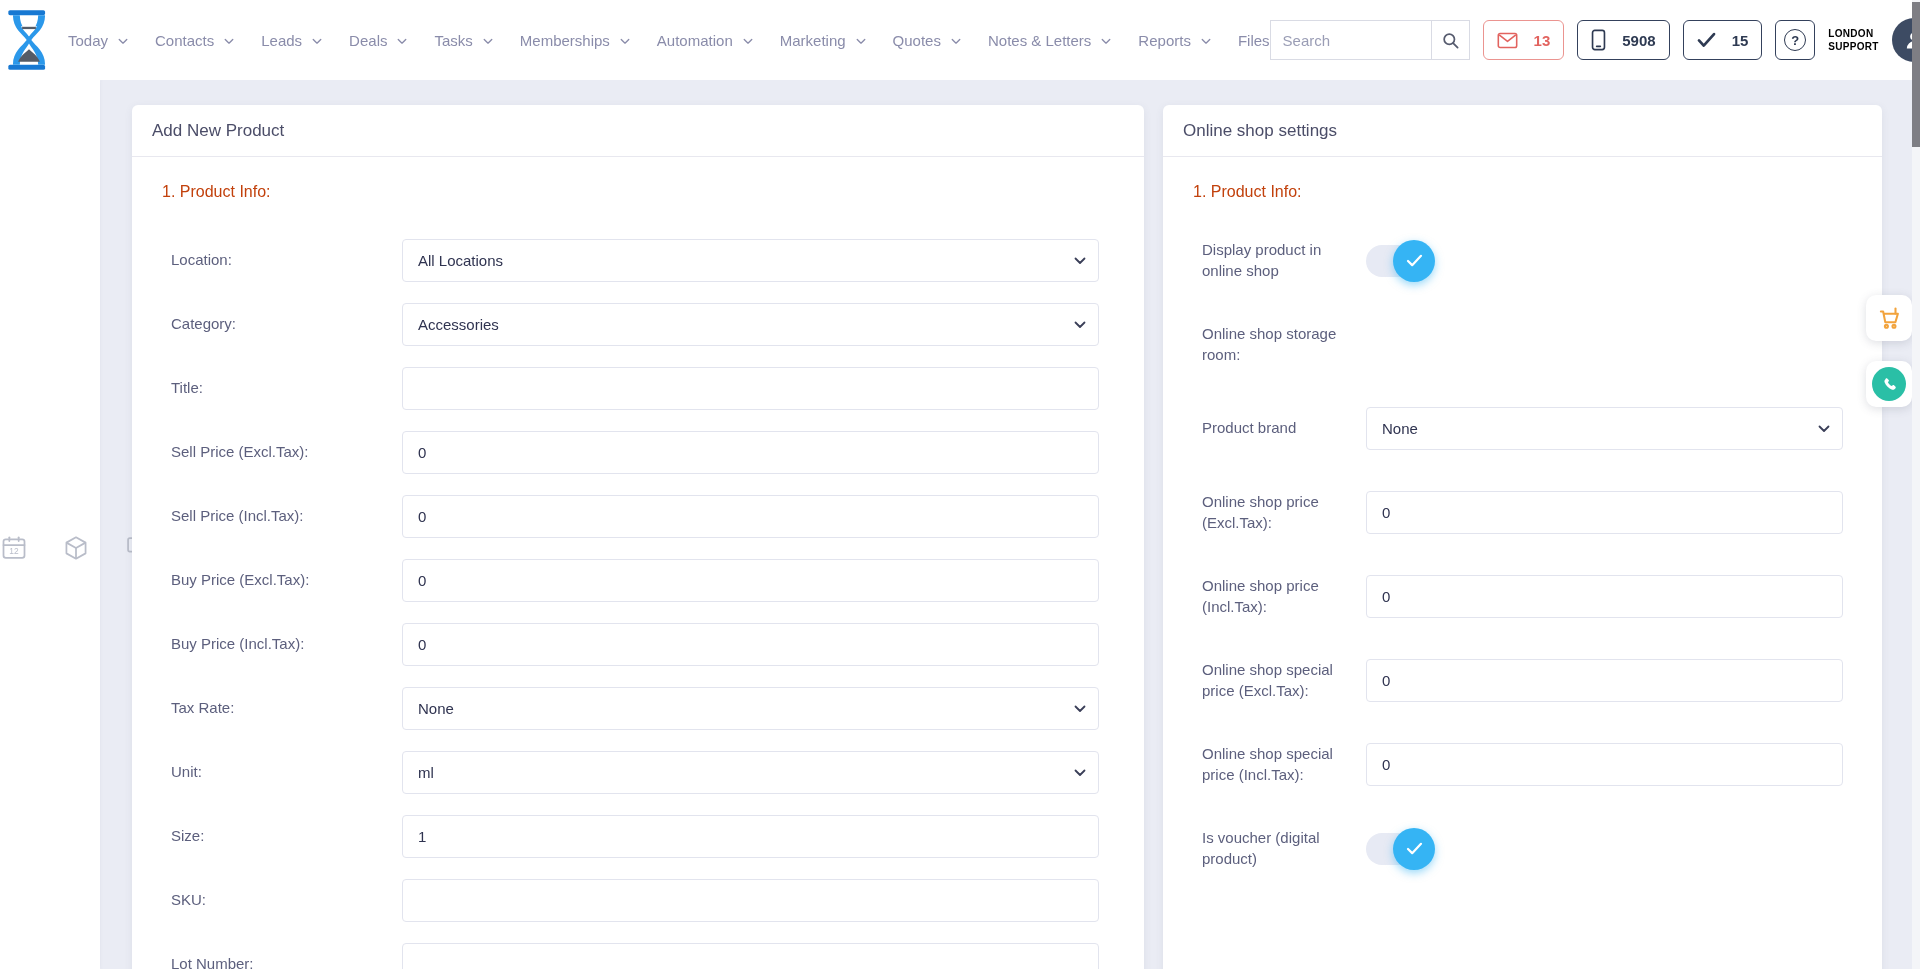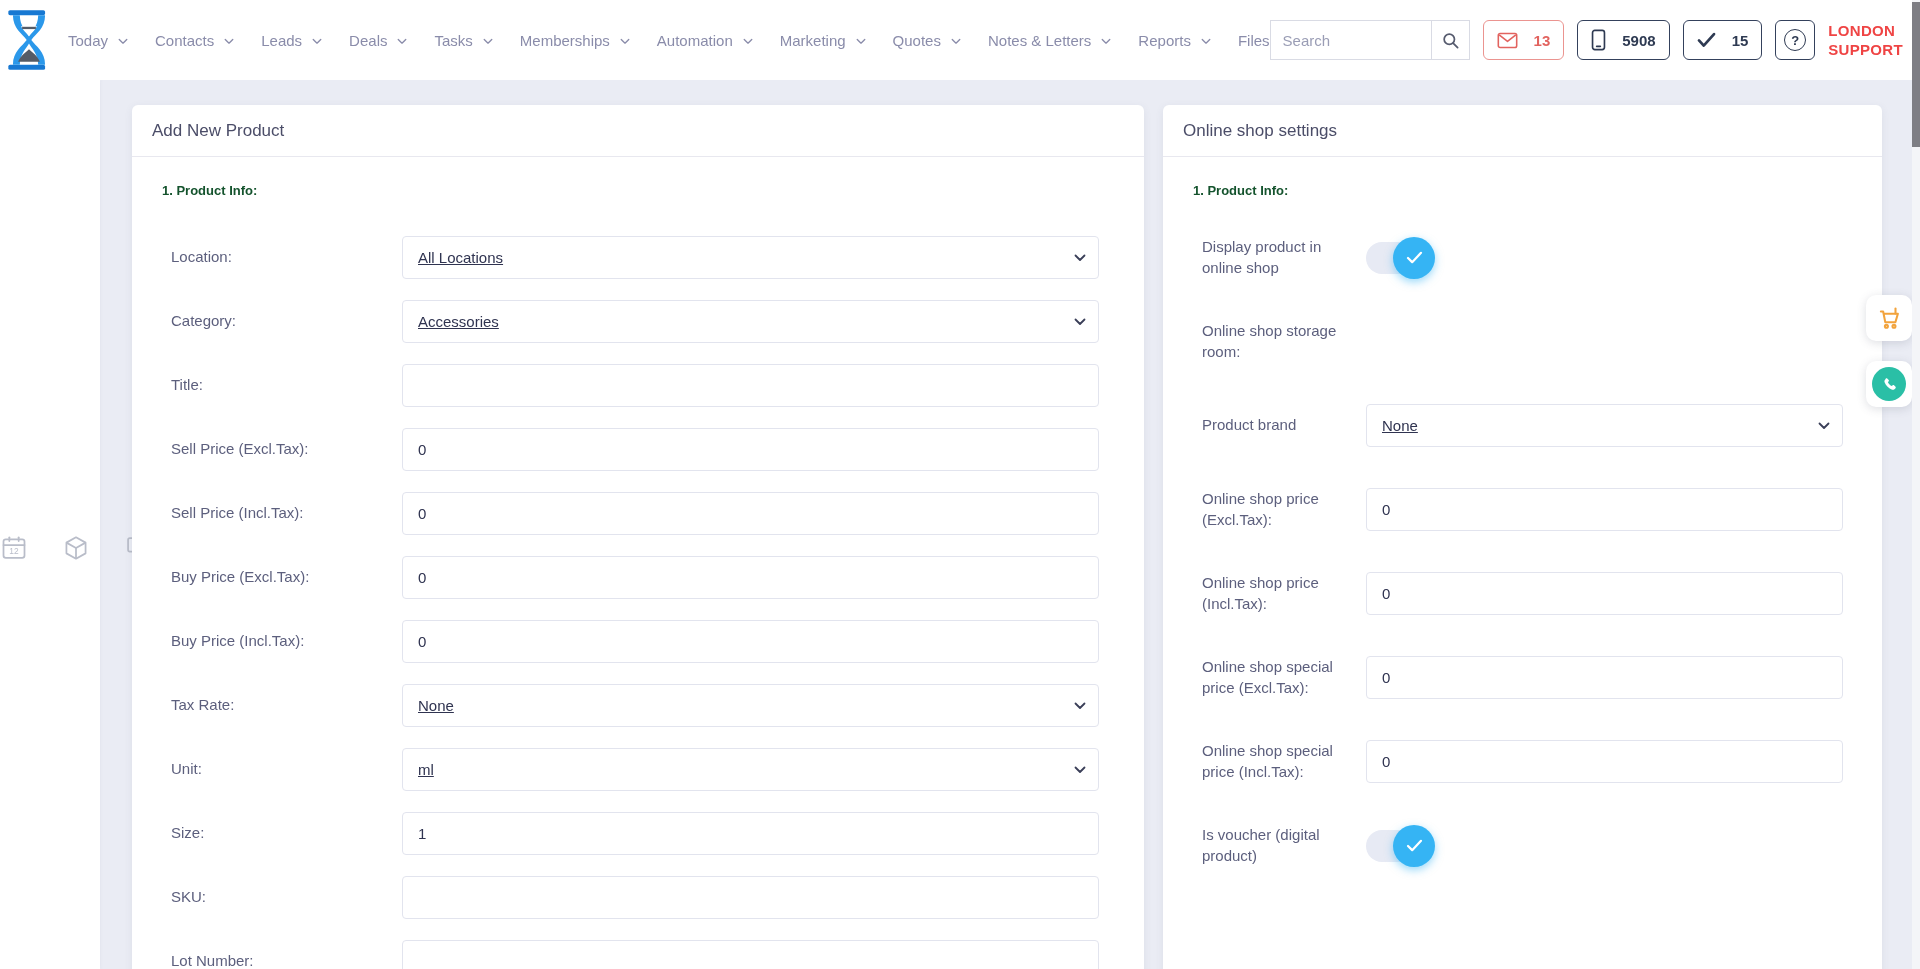--- a/index.html
+++ b/index.html
@@ -26,21 +26,21 @@
 
   .badge { height:40px; border-radius:6px; padding:0 13px; display:flex; align-items:center;
     gap:16px; font-size:15px; font-weight:700; background:#fff; cursor:pointer; }
   .badge.red { border:1.5px solid #eb9490; color:#e2635f; }
   .badge.navy { border:1.5px solid #34415c; color:#2e3a52; }
   .help-btn { width:40px; height:40px; border:1.5px solid #34415c; border-radius:6px;
     display:flex; align-items:center; justify-content:center; background:#fff; cursor:pointer; }
   .help-q { width:22px; height:22px; border:1.6px solid #2e3a52; border-radius:50%;
     color:#2e3a52; font-size:13px; font-weight:700; display:flex; align-items:center;
     justify-content:center; }
-  .user-name { font-size:15px; font-weight:700; color:#ef4444; line-height:1.3;
+  .user-name { font-size:10px; font-weight:700; color:#000000; line-height:1.3;
     letter-spacing:.3px; }
   .avatar { width:44px; height:44px; border-radius:50%; background:#3d4b63;
     display:flex; align-items:center; justify-content:center; cursor:pointer; }
 
   
   .layout { display:flex; height:889px; background:#eaecf4; align-items:flex-start; }
   .side-rail { width:100px; height:889px; background:#fff; flex:0 0 100px;
     display:flex; align-items:center; padding-top:46px; gap:34px;
     box-shadow:1px 0 3px rgba(80,85,110,.04); }
   .side-icon { width:28px; height:28px; color:#b9bdc9; cursor:pointer; }
@@ -48,38 +48,38 @@
 
   .main-area { flex:1; display:flex; gap:19px; padding:25px 0 0 32px; align-items:flex-start; }
 
   .card { background:#fff; border-radius:6px; box-shadow:0 2px 8px rgba(70,75,100,.08);
     overflow:hidden; }
   .card.left-card  { flex:0 0 1012px; width:1012px; height:1260px; }
   .card.right-card { flex:0 0 719px;  width:719px;  height:1260px; }
   .card-header { height:52px; display:flex; align-items:center; padding:0 20px;
     font-size:17px; color:#4b4d68; border-bottom:1px solid #e8e8ef; }
   .card-body { padding:0 34px 0 28px; }
-  .section-title { font-size:13px; color:#14532d; margin:26px 0 38px 0; padding-left:2px;font-weight:bold; }
+  .section-title { font-size:16px; color:#c2410c; margin:26px 0 38px 0; padding-left:2px; }
 
   .form-row { display:flex; align-items:center; margin-left:11px; margin-bottom:21px;
     min-height:43px; }
   .right-card .form-row { margin-bottom:41px; }
   .form-row > label { flex-shrink:0; font-size:15px; color:#5c5f7d; padding-right:12px;
     line-height:1.35; }
   .left-card  .form-row > label { width:231px; }
   .right-card .form-row > label { width:164px; }
   .control { flex:1; max-width:697px; }
   .right-card .control { max-width:477px; }
 
   .text-input, .select-wrap select { width:100%; height:43px; border:1px solid #e2e4ee;
     border-radius:4px; background:#fff; font-size:15px; color:#2f3350; padding:0 15px;
     outline:none; font-family:inherit; }
   .select-wrap { position:relative; }
   .select-wrap select { appearance:none; -webkit-appearance:none; cursor:pointer;
-    padding-right:34px;text-decoration:underline; }
+    padding-right:34px; }
   .select-wrap .chev { position:absolute; right:13px; top:50%; transform:translateY(-50%);
     pointer-events:none; color:#3a3f58; }
 
   .toggle { width:66px; height:32px; border-radius:16px; background:#e7eaf4;
     position:relative; cursor:pointer; flex-shrink:0; }
   .toggle .knob { position:absolute; top:50%; transform:translateY(-50%); width:42px;
     height:42px; border-radius:50%; display:flex; align-items:center; justify-content:center; }
   .toggle.on  .knob { right:-3px; background:#35b4f4; box-shadow:0 3px 8px rgba(53,180,244,.5); }
 
   

